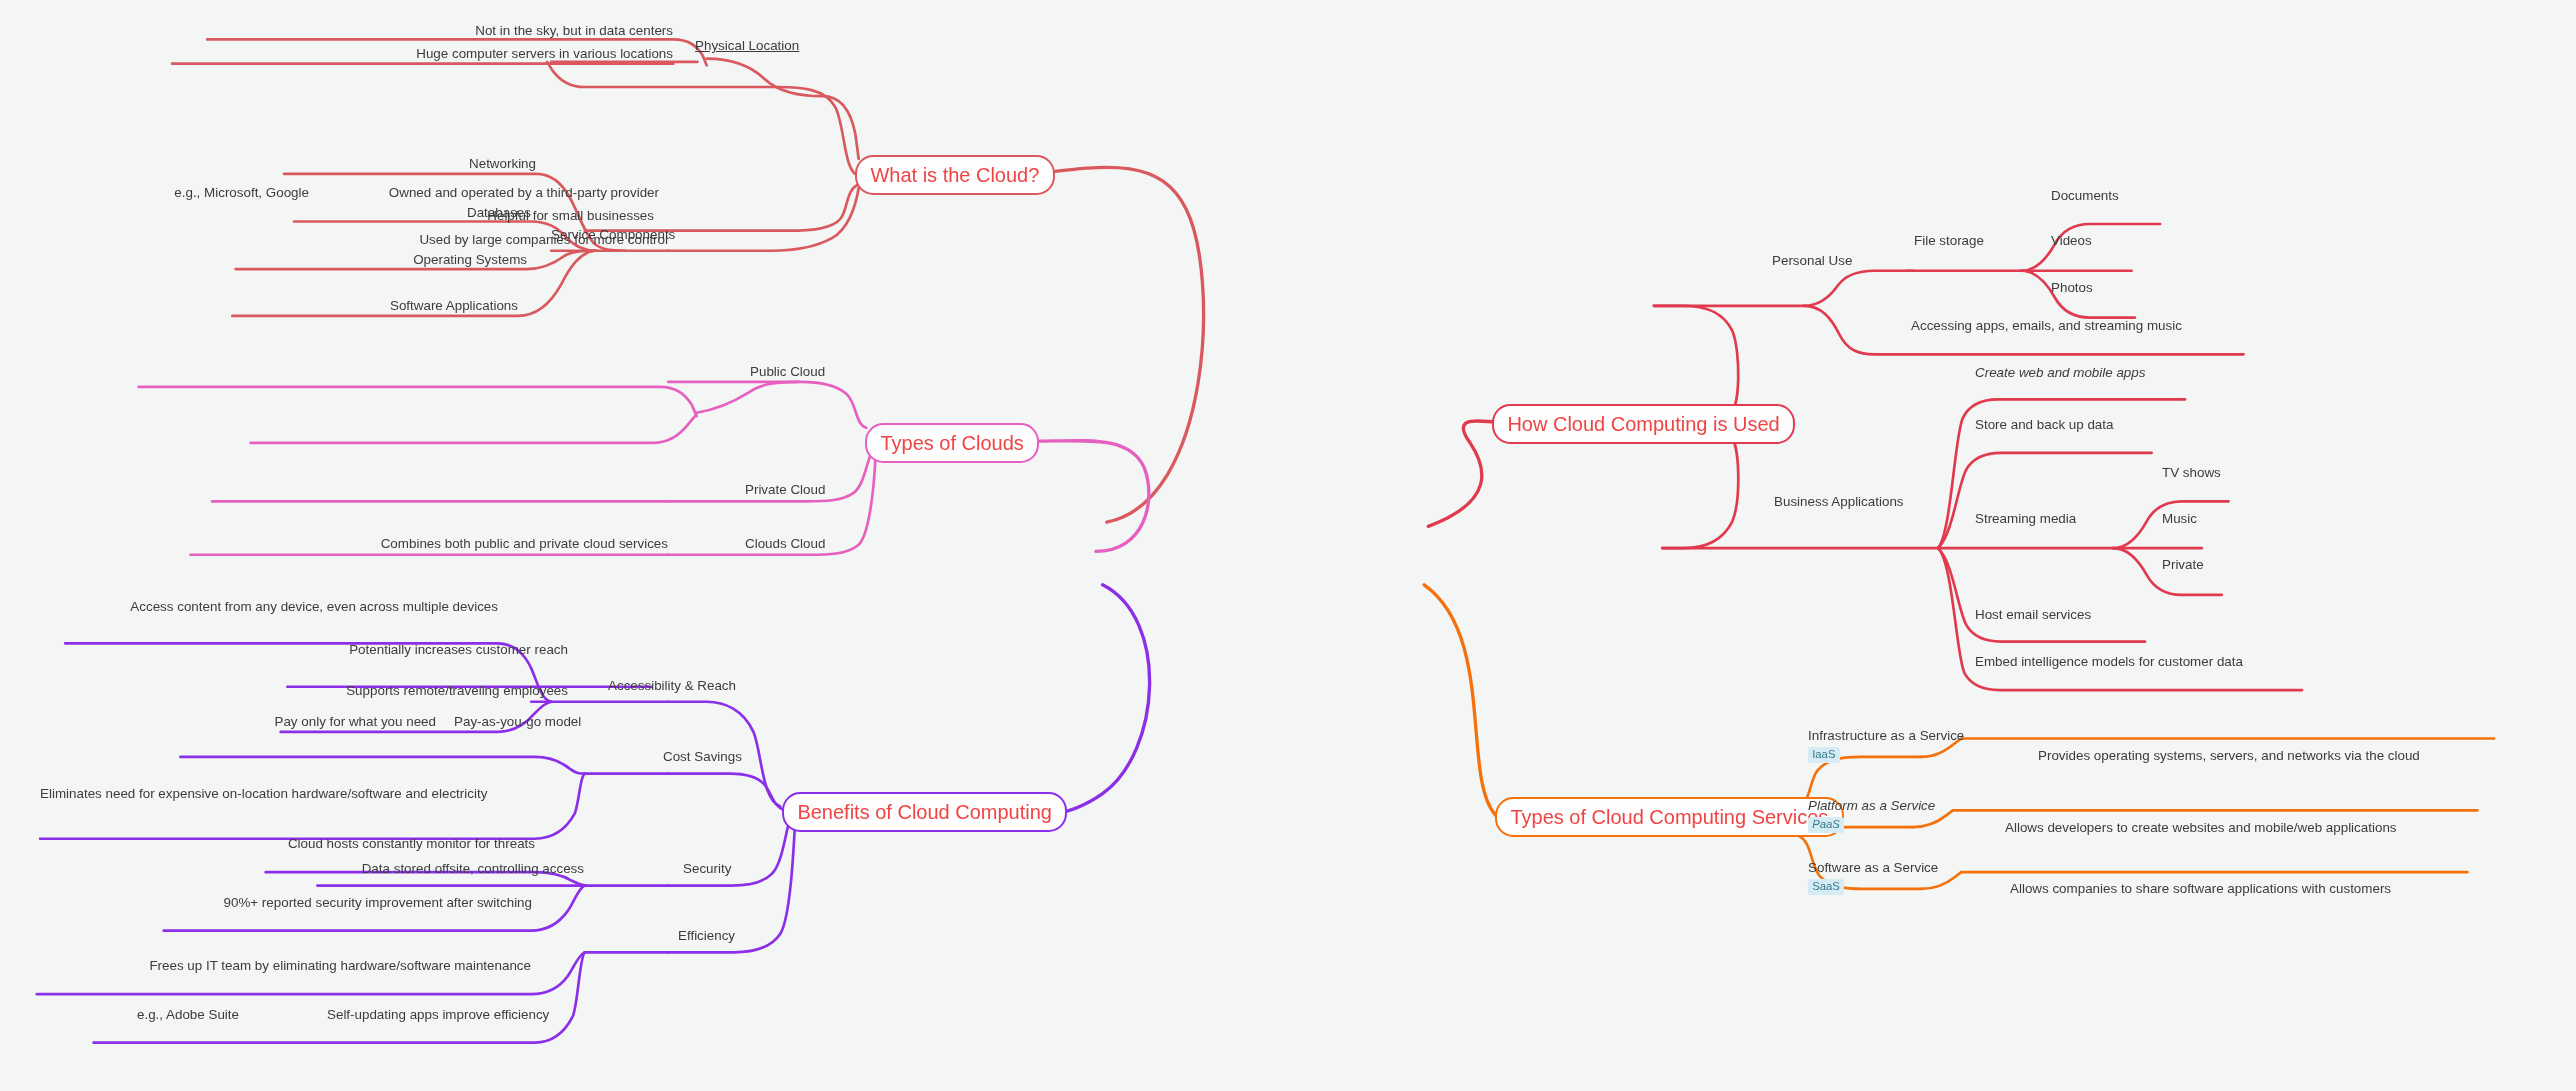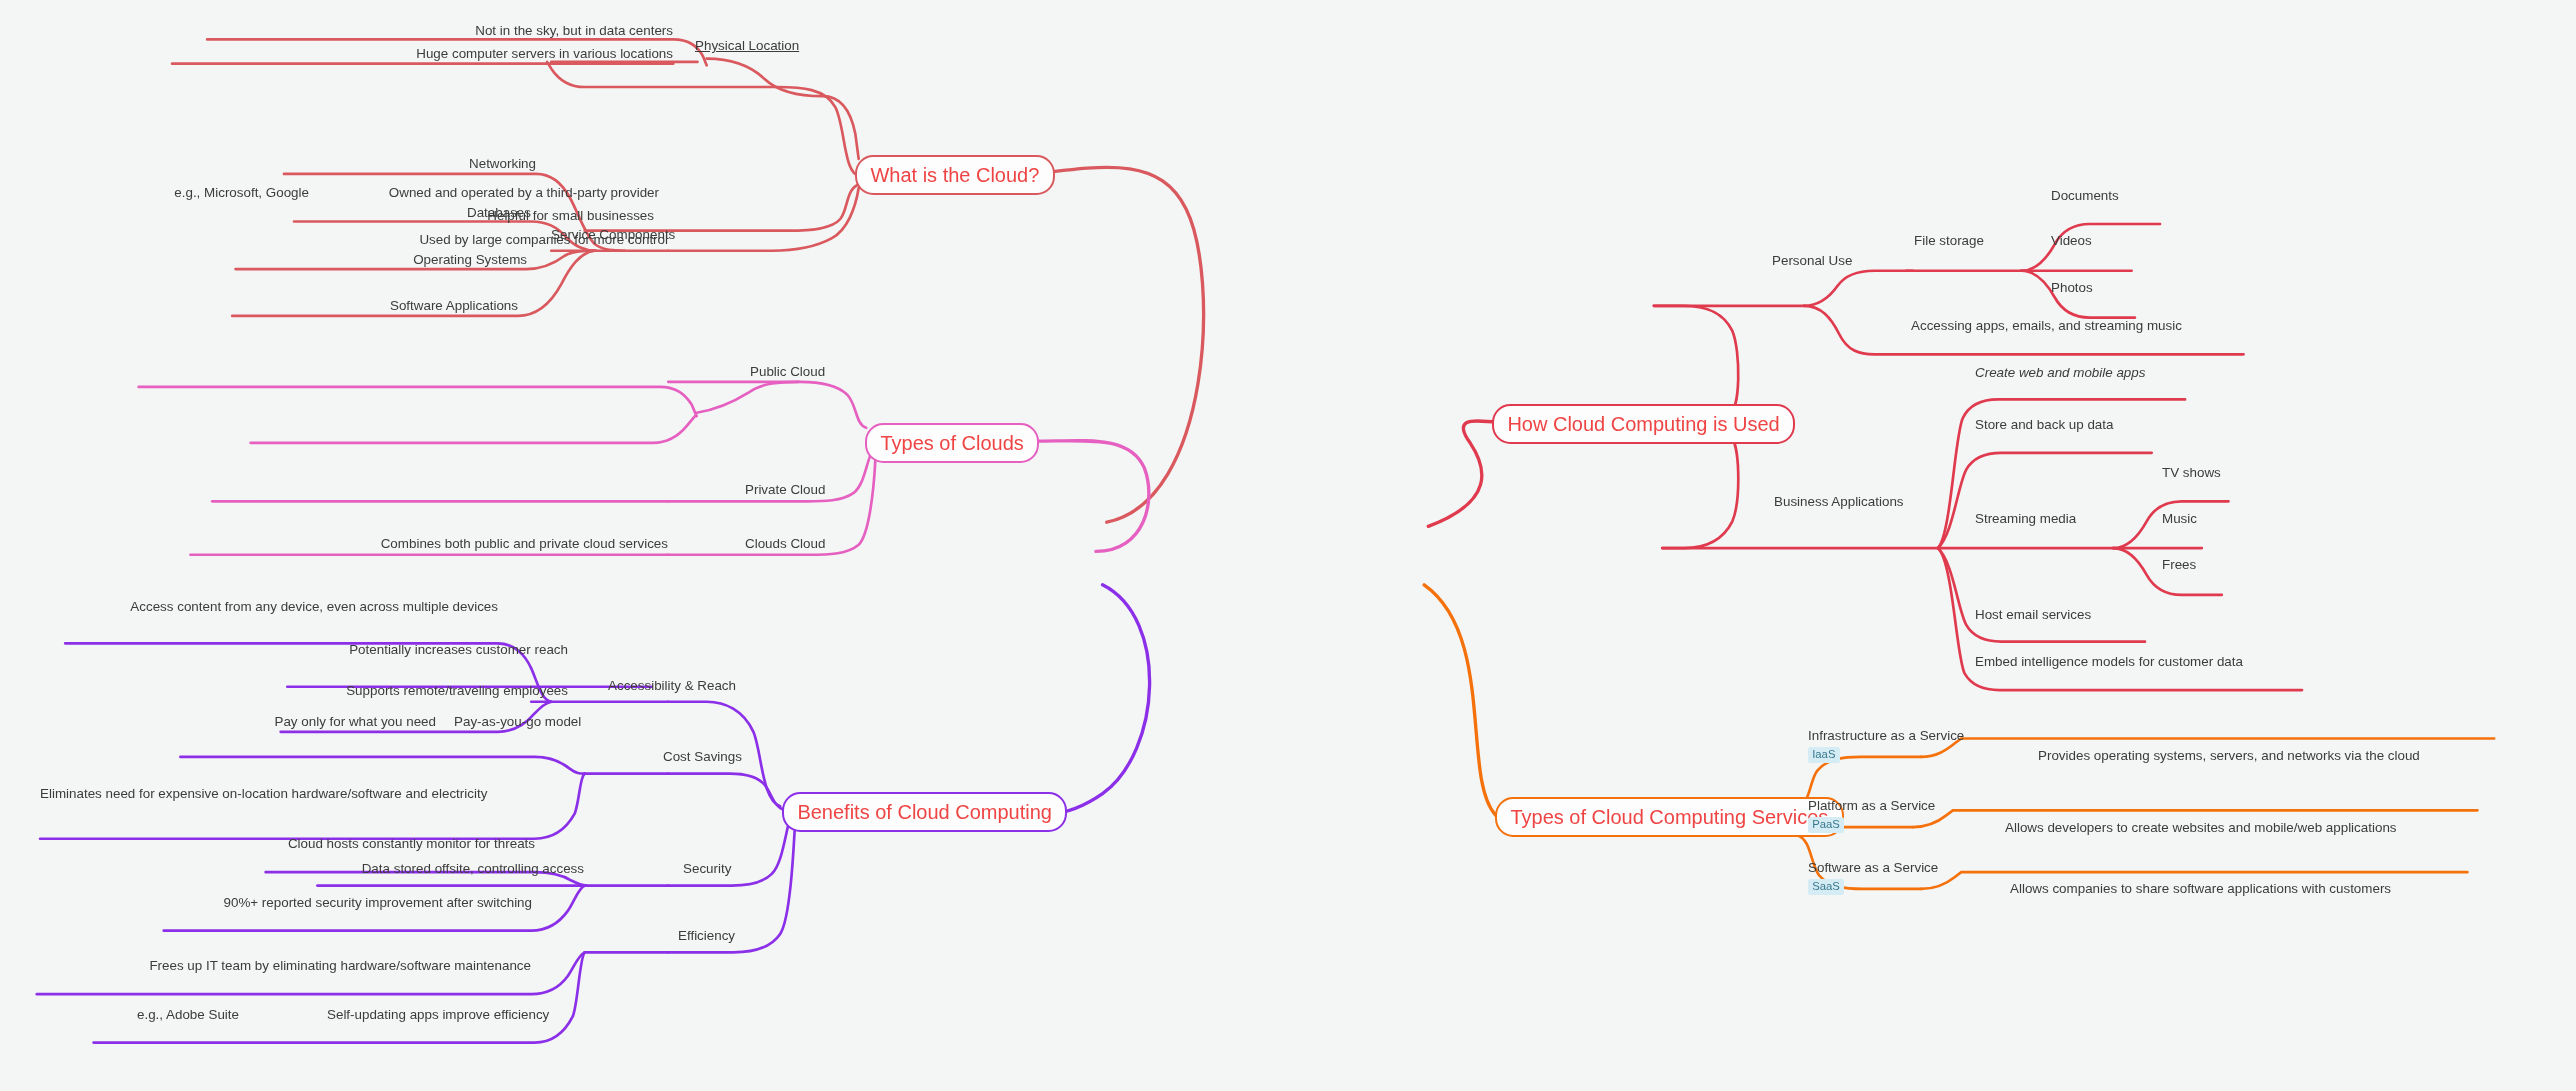--- a/index.html
+++ b/index.html
@@ -386,42 +386,42 @@
   <div class="node lbl ta-l" style="left:1975px; top:510px;">
     <span>Streaming media</span>
   </div>
   <div class="node lbl ta-l" style="left:2162px; top:464px;">
     <span>TV shows</span>
   </div>
   <div class="node lbl ta-l" style="left:2162px; top:510px;">
     <span>Music</span>
   </div>
   <div class="node lbl ta-l" style="left:2162px; top:556px;">
-    <span>Frees</span>
+    <span>Private</span>
   </div>
   <div class="node lbl ta-l" style="left:1975px; top:606px;">
     <span>Host email services</span>
   </div>
   <div class="node lbl ta-l" style="left:1975px; top:653px;">
     <span>Embed intelligence models for customer data</span>
   </div>
 
   <div class="node pill" style="left:1495px; top:797px; border-color:#f4710b;">
     <span>Types of Cloud Computing Services</span>
   </div>
 
   <div class="node ta-l" style="left:1808px; top:727px;">
     <div class="lbl">Infrastructure as a Service</div>
     <span class="tagline">IaaS</span>
   </div>
   <div class="node lbl ta-l" style="left:2038px; top:747px;">
     <span>Provides operating systems, servers, and networks via the cloud</span>
   </div>
 
-  <div class="node ta-l" style="left:1808px; top:797px;">
+  <div class="node ta-l" style="left:1808px; top:797px;font-style:italic;">
     <div class="lbl">Platform as a Service</div>
     <span class="tagline">PaaS</span>
   </div>
   <div class="node lbl ta-l" style="left:2005px; top:819px;">
     <span>Allows developers to create websites and mobile/web applications</span>
   </div>
 
   <div class="node ta-l" style="left:1808px; top:859px;">
     <div class="lbl">Software as a Service</div>
     <span class="tagline">SaaS</span>

